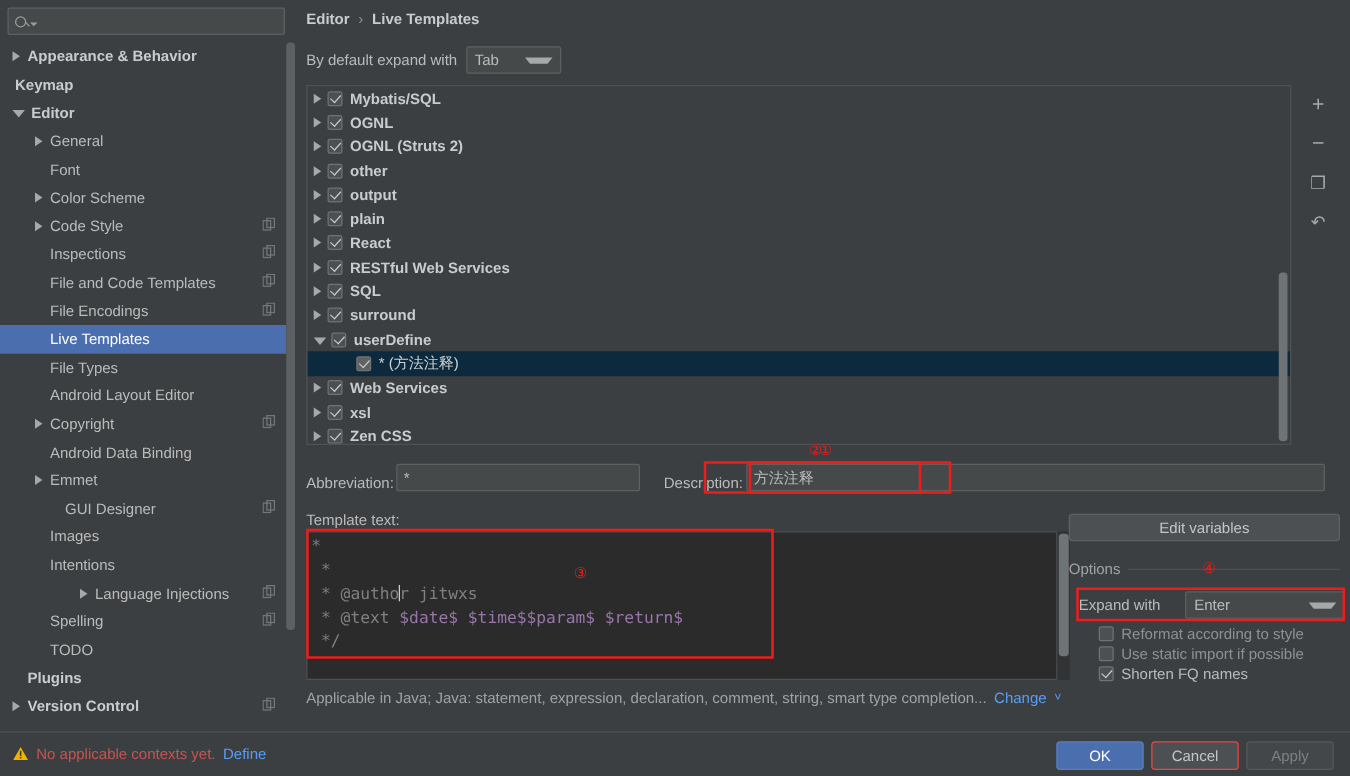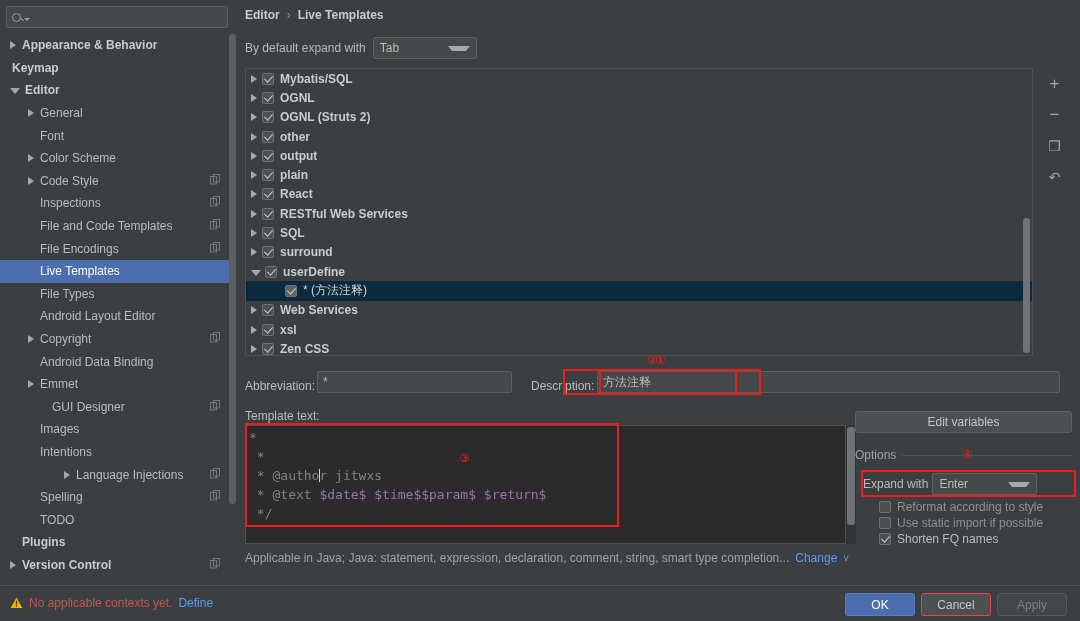--- a/index.html
+++ b/index.html
@@ -74,21 +74,21 @@
   .combo {
     background: #45494a; border: 1px solid #5e6060; border-radius: 2px;
     height: 22px; display: flex; align-items: center; padding: 0 6px;
     color: #bbbbbb; font-size: 12px; cursor: default;
   }
   .combo .caret {
     width: 0; height: 0; margin-left: auto; padding-left: 14px;
     border-left: 4px solid transparent; border-right: 4px solid transparent;
     border-top: 5px solid #a6a9aa;
   }
-  #expand-combo { width: 104px; }
+  #expand-combo { width: 76px; }
 
   
   #tpl-panel {
     position: absolute; left: 8px; top: 68px; width: 788px; height: 288px;
     background: #3c3f41; border: 1px solid #4e5153; overflow: hidden;
   }
   .tpl-row { height: 19.3px; display: flex; align-items: center; padding-left: 5px; white-space: nowrap; cursor: default; }
   .tpl-row.sel { background: #0d293e; }
   .tpl-row .ar {
     width: 0; height: 0; flex: 0 0 auto; margin-right: 5px;
@@ -166,22 +166,22 @@
   #edit-vars {
     position: absolute; left: 618px; top: 411px; width: 217px; height: 22px;
     background: #4c5052; border: 1px solid #5e6263; border-radius: 3px;
     display: flex; align-items: center; justify-content: center;
     color: #c3c6c7; font-size: 12px; cursor: default;
   }
   #options-hdr { position: absolute; left: 618px; top: 448px; width: 217px; display: flex; align-items: center; gap: 6px; }
   #options-hdr .txt { font-size: 12px; color: #a0a3a4; white-space: nowrap; }
   #options-hdr .rule { flex: 1; height: 1px; background: #4e5153; }
 
-  #expand-with-row { position: absolute; left: 626px; top: 473px; display: flex; align-items: center; gap: 4px; }
-  #expand-with-combo { width: 105px; }
+  #expand-with-row { position: absolute; left: 626px; top: 473px; display: flex; align-items: center; gap: 20px; }
+  #expand-with-combo { width: 128px; }
 
   .opt-row { position: absolute; display: flex; align-items: center; gap: 6px; font-size: 12px; color: #bbbbbb; }
   #opt1 { left: 642px; top: 500px; }
   #opt2 { left: 642px; top: 516px; }
   #opt3 { left: 642px; top: 532px; }
   .ocb { width: 12px; height: 12px; background: #4c5052; border: 1px solid #6f7374; border-radius: 2px; position: relative; }
   .ocb.checked::after {
     content: ""; position: absolute; left: 3px; top: 0px;
     width: 4px; height: 7px; border: solid #c9cccd; border-width: 0 1.6px 1.6px 0;
     transform: rotate(42deg);

